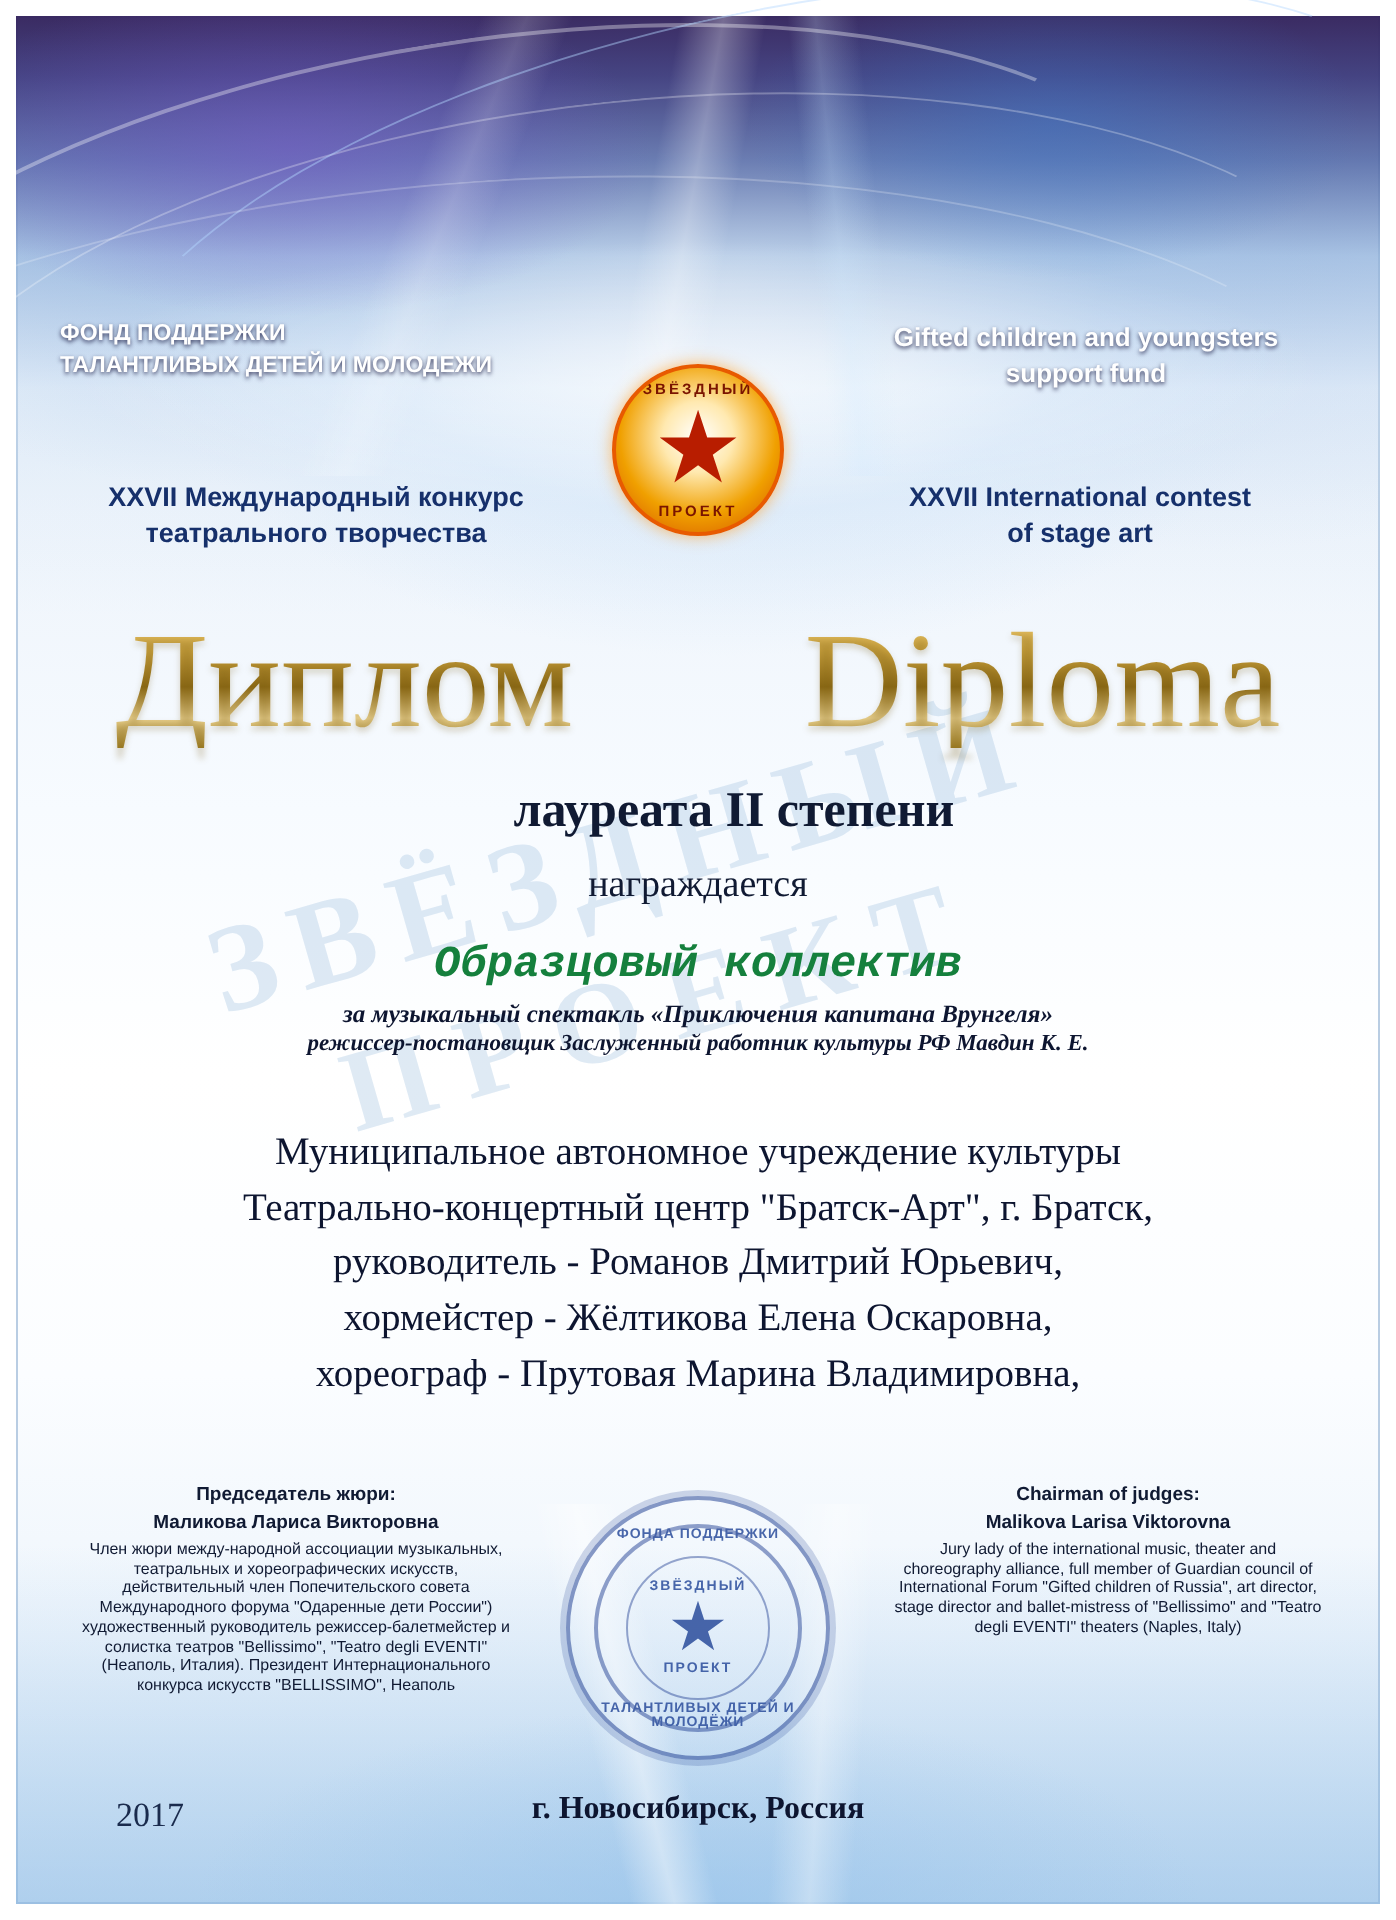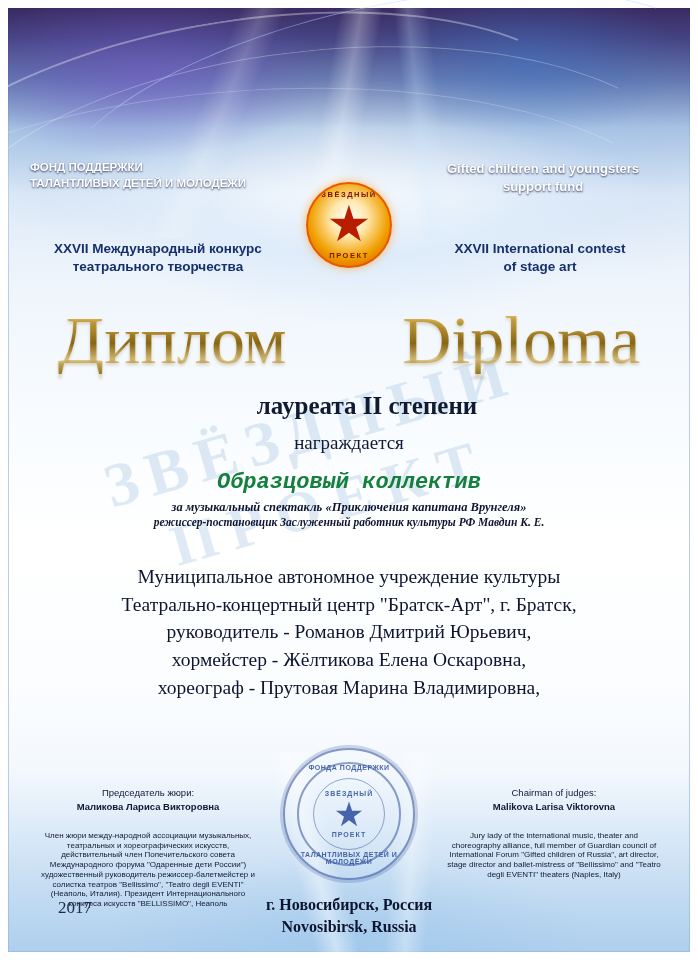--- a/index.html
+++ b/index.html
@@ -220,22 +220,22 @@
 
   
   .sig {
     position: absolute; top: 742px;
     width: 216px;
     font-size: 8.2px; line-height: 1.25;
     color: #101a33;
   }
   .sig-left { left: 40px; text-align: center; }
   .sig-right { right: 36px; left: auto; text-align: center; }
-  .sig-role { font-weight: normal; font-size: 9.5px; margin-bottom: 2px; margin-top: 45px; }
-  .sig-name { font-weight: bold; font-size: 9.5px; margin-bottom: 18px; }
+  .sig-role { font-weight: bold; font-size: 9.5px; margin-bottom: 2px; }
+  .sig-name { font-weight: bold; font-size: 9.5px; margin-bottom: 2px; }
   .sig-desc { font-size: 8px; line-height: 1.22; }
 
   .seal {
     position: absolute; left: 50%; top: 748px;
     transform: translateX(-50%);
     width: 132px; height: 132px;
     border-radius: 50%;
     border: 2px solid rgba(40,70,150,0.65);
     box-shadow: inset 0 0 0 5px rgba(255,255,255,0.0), 0 0 0 3px rgba(40,70,150,0.25);
     color: #2b4d9c;
@@ -361,16 +361,15 @@
 
   <div class="sig sig-right">
     <div class="sig-role">Chairman of judges:</div>
     <div class="sig-name">Malikova Larisa Viktorovna</div>
     <div class="sig-desc">Jury lady of the international music, theater and choreography alliance, full member of Guardian council of International Forum "Gifted children of Russia", art director, stage director and ballet-mistress of "Bellissimo" and "Teatro degli EVENTI" theaters (Naples, Italy)</div>
   </div>
 
   <div class="year">2017</div>
   <div class="city">
     <div>г. Новосибирск, Россия</div>
-    <div>Novosibirsk,  Russia</div>
   </div>
 
 </div>
 
 </body></html>

